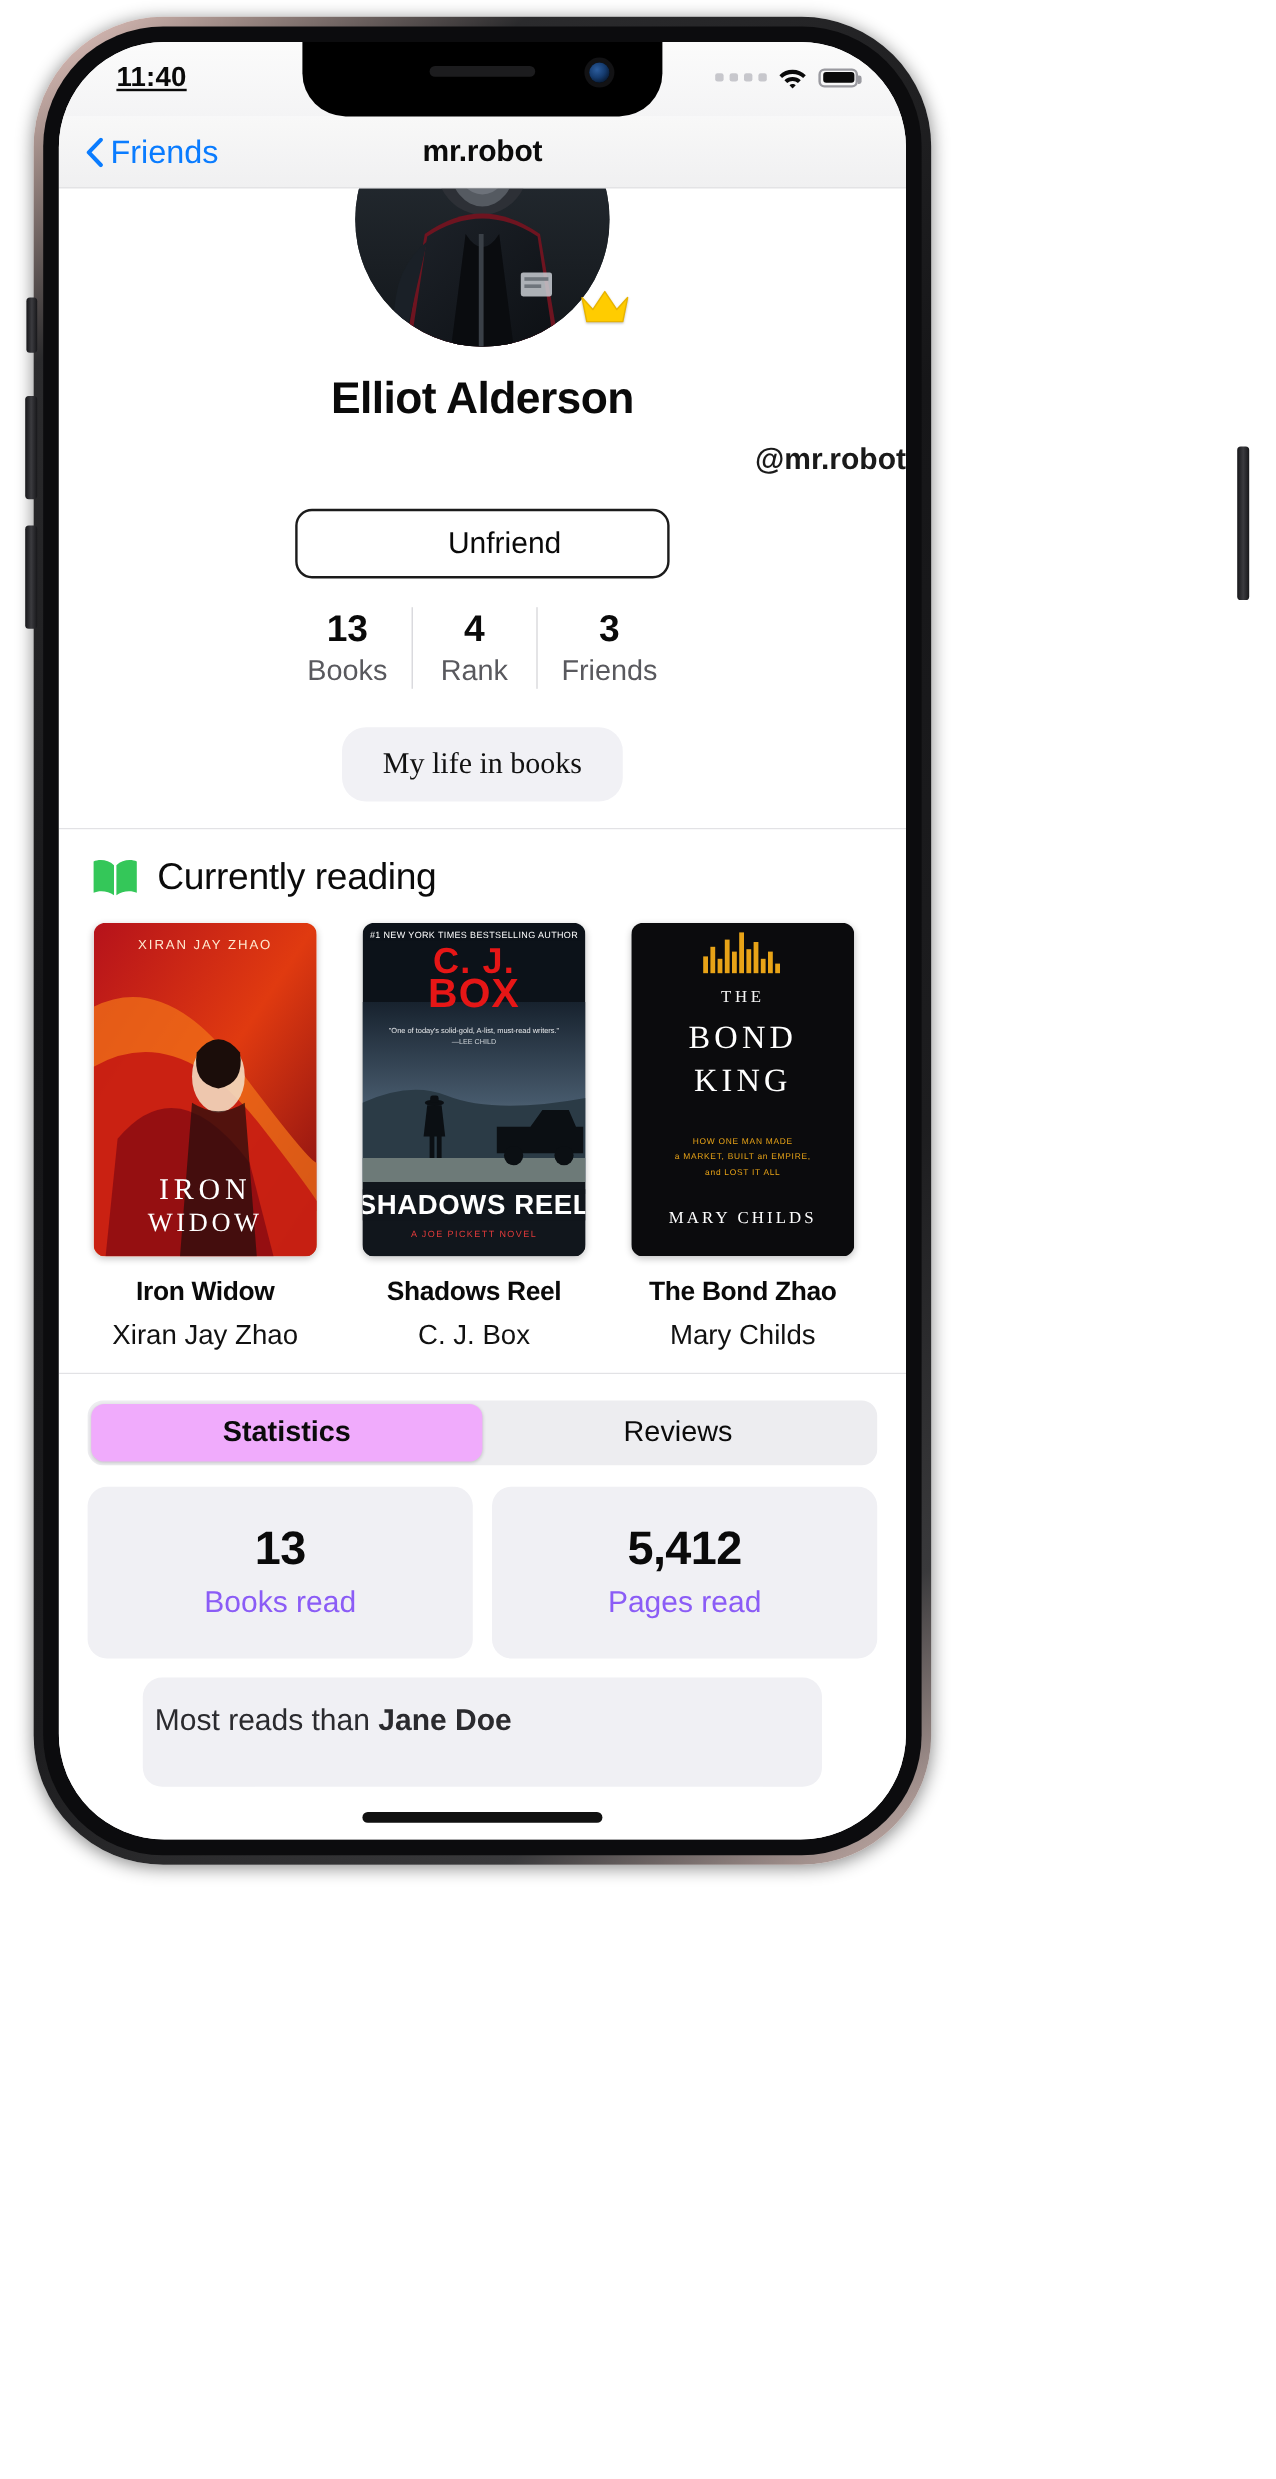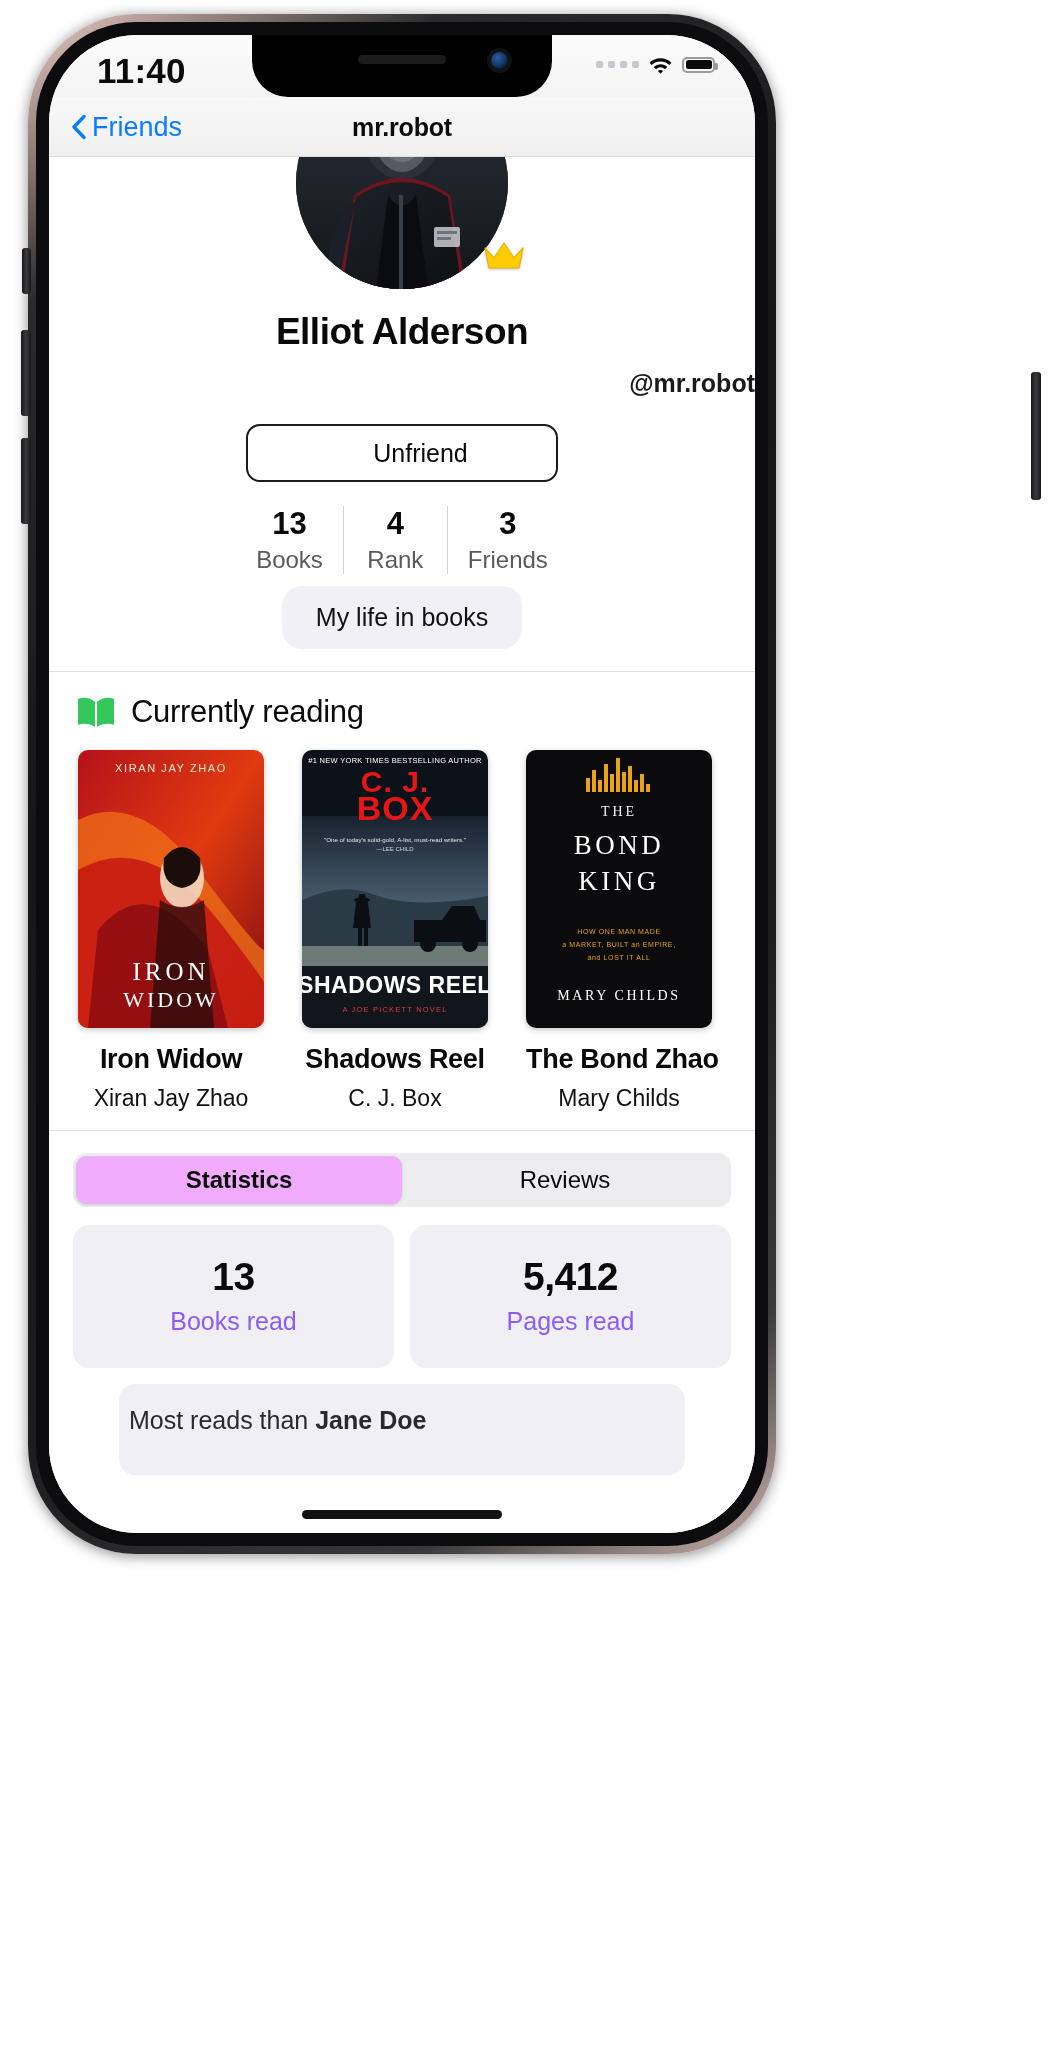--- a/index.html
+++ b/index.html
@@ -71,22 +71,23 @@
 
   
   .statusbar {
     position: absolute; top: 0; left: 0; right: 0;
     height: 62px;
     background: linear-gradient(180deg,#fbfbfb 0%,#f4f4f5 100%);
     z-index: 30;
   }
   .sb-time {
     position: absolute; left: 48px; top: 16px;
-    font-size: 35px; font-weight: 600; color: #0a0a0a;
+    font-size: 23px; font-weight: 600; color: #0a0a0a;
     letter-spacing: .2px;
+    text-decoration: underline;
   }
   .sb-right {
     position: absolute; right: 40px; top: 20px;
     display: flex; align-items: center; gap: 9px;
   }
   .sig-dots { display: flex; gap: 5px; align-items: flex-end; }
   .sig-dots i { width: 7px; height: 7px; border-radius: 2px; background: #c7c7cc; display: block; }
   .wifi-ico { width: 25px; height: 19px; }
   .batt {
     width: 33px; height: 16px; border: 2px solid #9a9aa0;
@@ -160,24 +161,24 @@
   }
   .stats-row {
     display: flex; justify-content: center; align-items: stretch;
     margin-top: 24px;
   }
   .stat { padding: 0 20px; text-align: center; min-width: 104px; }
   .stat + .stat { border-left: 1px solid #d2d2d6; }
   .stat .val { font-size: 31px; font-weight: 700; color: #0a0a0a; }
   .stat .lbl { font-size: 24px; color: #59595e; margin-top: 4px; }
   .life-btn {
-    display: block; margin: 12px auto 0;
+    display: block; margin: 32px auto 0;
     padding: 17px 34px;
     background: #f1f1f5; border: none; border-radius: 20px;
-    font-size: 25px; color: #111; font-family: Liberation Sans, sans-serif; cursor: pointer;
+    font-size: 25px; color: #111; font-family: Liberation Serif, serif; cursor: pointer;
   }
 
   .sep { height: 1px; background: #e2e2e5; }
 
   
   .cr { padding: 22px 0 18px; }
   .cr-head {
     display: flex; align-items: center; gap: 14px;
     padding-left: 26px; margin-bottom: 20px;
   }
@@ -186,21 +187,21 @@
   .shelf { display: flex; gap: 38px; padding: 0 29px; }
   .book { width: 186px; }
   .cover {
     width: 186px; height: 278px; border-radius: 10px;
     overflow: hidden; position: relative;
     box-shadow: 0 2px 6px rgba(0,0,0,.22);
   }
   .cover svg { display: block; width: 100%; height: 100%; }
   .b-title {
     margin-top: 16px; text-align: center;
-    font-size: 27px; font-weight: 700; color: #0a0a0a;
+    font-size: 22px; font-weight: 700; color: #0a0a0a;
     letter-spacing: -.3px; white-space: nowrap;
   }
   .b-author {
     margin-top: 10px; text-align: center;
     font-size: 23px; color: #111; white-space: nowrap;
   }
 
   
   .tabs-wrap { padding: 22px 24px 0; }
   .seg {

